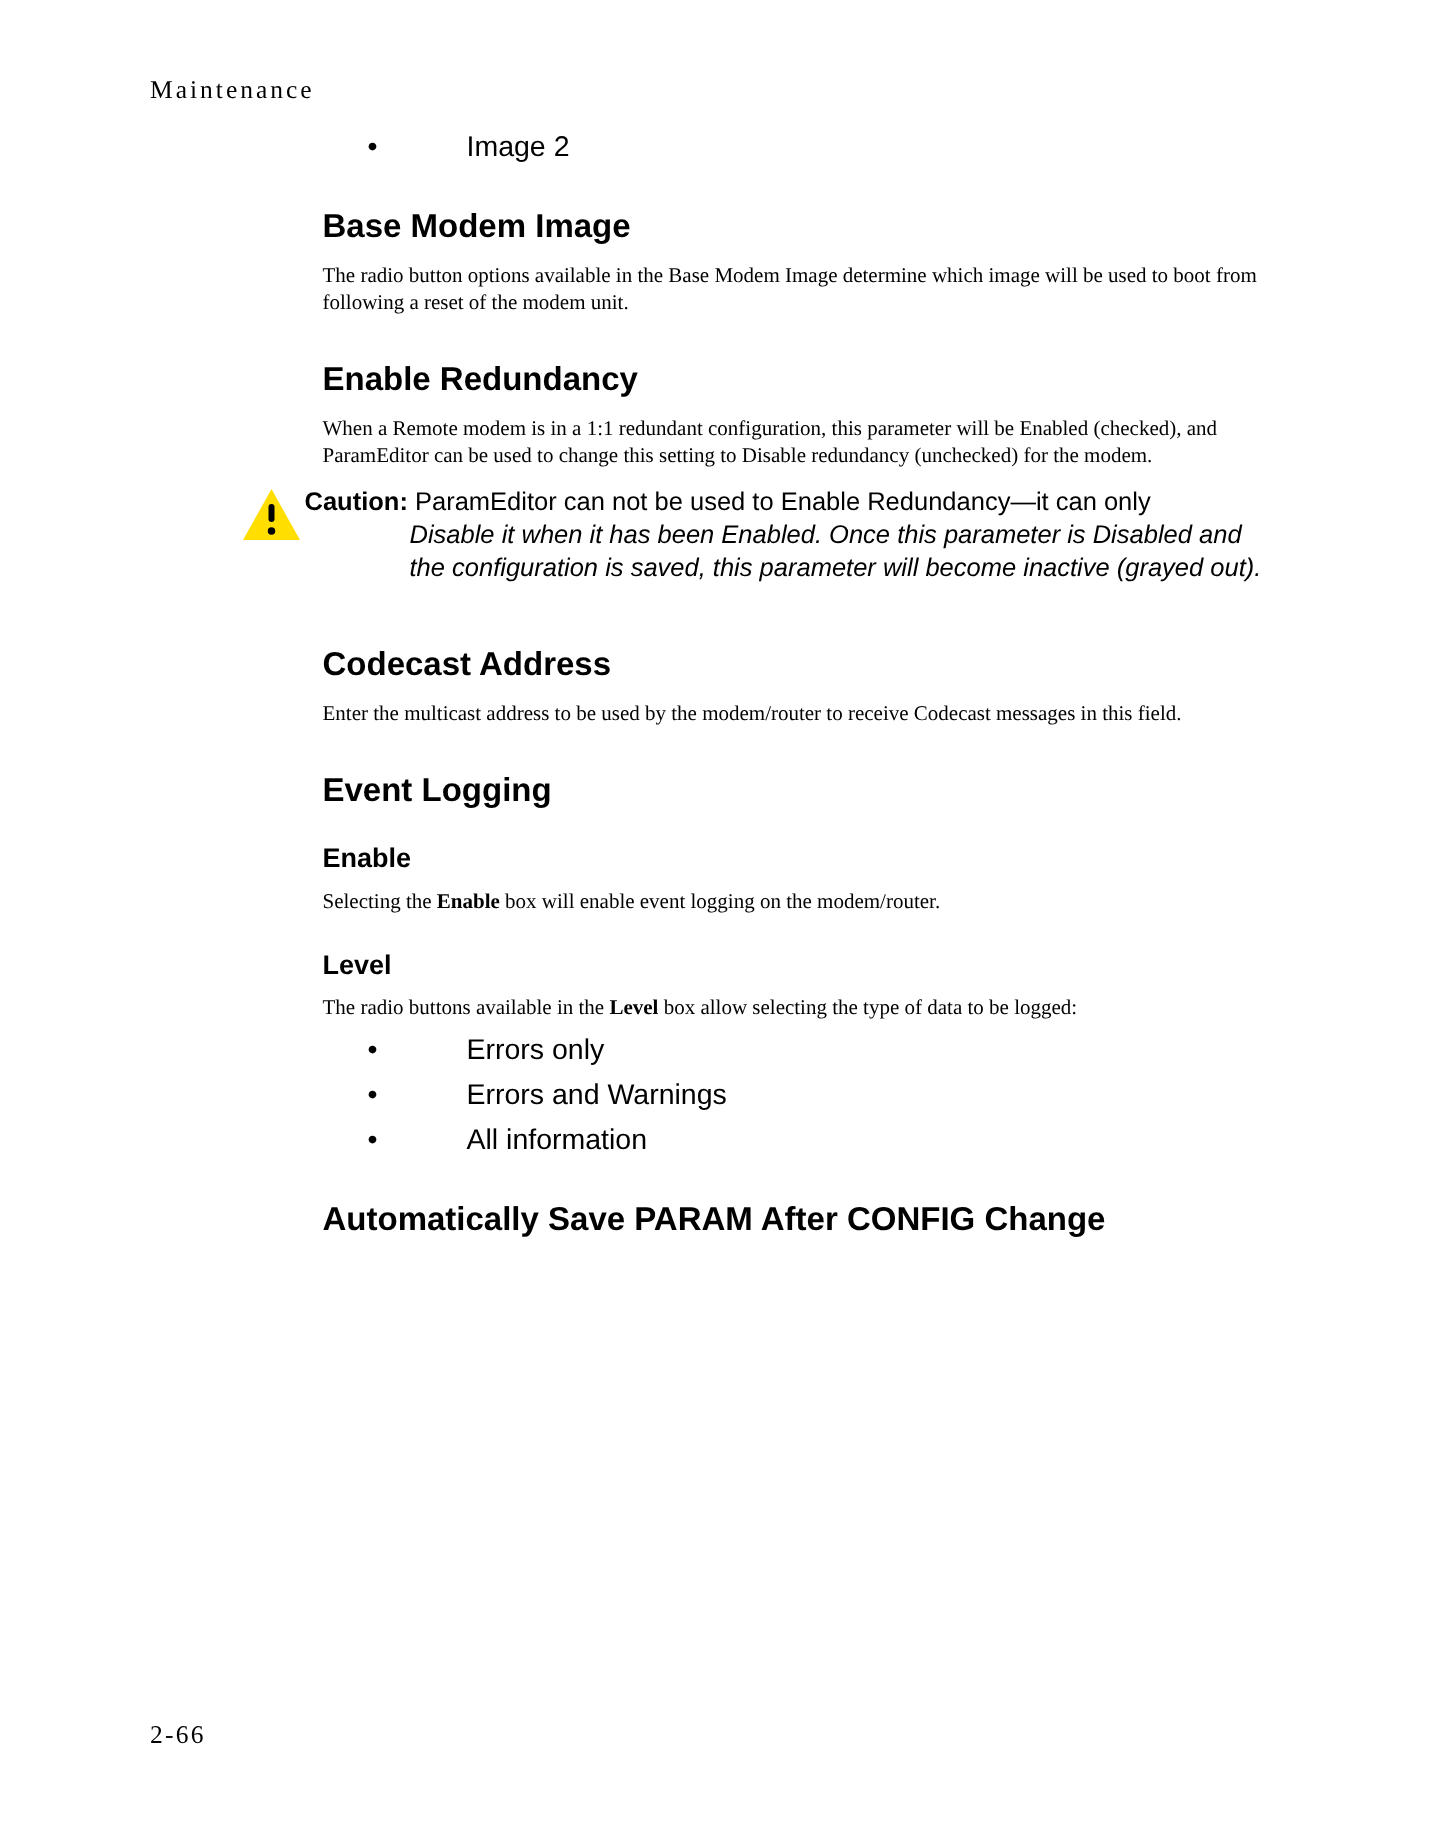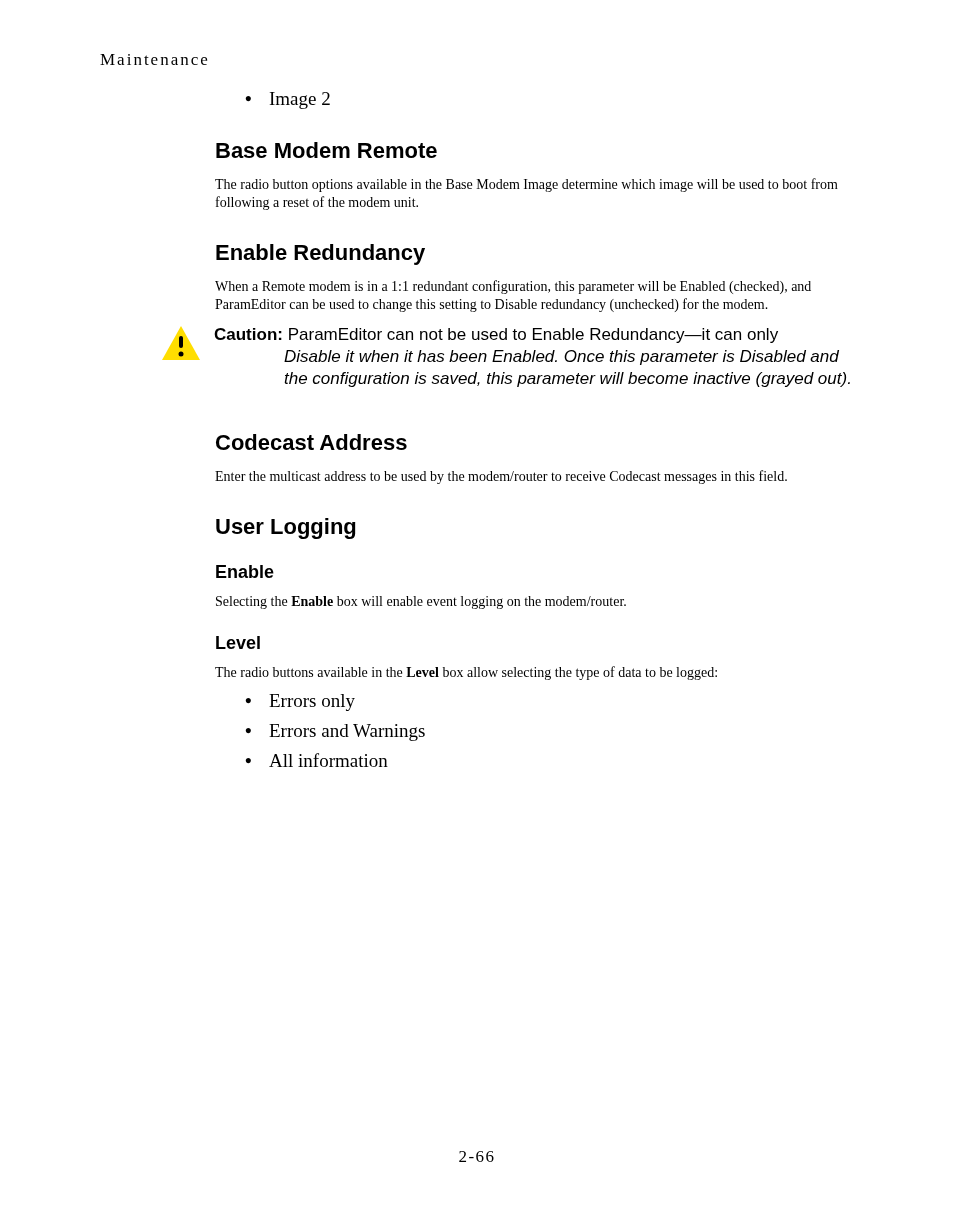--- a/index.html
+++ b/index.html
@@ -27,22 +27,23 @@
     margin-bottom: 8px;
     padding-left: 30px;
   }
   .bullet-dot {
     width: 24px;
     font-family: "Times New Roman", Times, serif;
     font-size: 19px;
     font-weight: bold;
   }
   .bullet-text {
-    font-family: Liberation Serif, serif;
+    font-family: Liberation Sans, sans-serif;
     font-size: 19px;
+    margin-left: 42px;
   }
   h2.section {
     font-family: Arial, Helvetica, sans-serif;
     font-weight: bold;
     font-size: 22px;
     margin-top: 28px;
     margin-bottom: 12px;
   }
   h3.subsection {
     font-family: Arial, Helvetica, sans-serif;
@@ -55,37 +56,37 @@
     font-family: "Times New Roman", Times, serif;
     font-size: 14px;
     line-height: 1.28;
     margin-bottom: 8px;
   }
   .caution-block {
     display: flex;
     align-items: flex-start;
     margin-top: 10px;
     margin-left: -55px;
-    gap: 12px;
+    gap: 1px;
   }
   .caution-label {
     font-weight: bold;
   }
   .caution-indent {
     padding-left: 70px;
     display: block;
     font-style: italic;
   }
   .footer {
     position: absolute;
     bottom: 60px;
     left: 100px;
     right: 100px;
     display: flex;
-    justify-content: center;
+    justify-content: space-between;
     font-family: "Times New Roman", Times, serif;
     font-size: 17px;
     letter-spacing: 1.5px;
   }
   .bold-inline { font-weight: bold; }
   .caution-icon-svg { flex-shrink: 0; }
   .caution-wrap {
     font-family: Arial, Helvetica, sans-serif;
     font-size: 17px;
     line-height: 1.3;
@@ -102,21 +103,21 @@
 
 <div class="content">
 
   <div class="bullet-list">
     <div class="bullet-row">
       <span class="bullet-dot">•</span>
       <span class="bullet-text">Image 2</span>
     </div>
   </div>
 
-  <h2 class="section">Base Modem Remote</h2>
+  <h2 class="section">Base Modem Image</h2>
   <p class="body">The radio button options available in the Base Modem Image determine which image will be used to boot from following a reset of the modem unit.</p>
 
   <h2 class="section">Enable Redundancy</h2>
   <p class="body">When a Remote modem is in a 1:1 redundant configuration, this parameter will be Enabled (checked), and ParamEditor can be used to change this setting to Disable redundancy (unchecked) for the modem.</p>
 
   <div class="caution-block">
     <svg class="caution-icon-svg" width="42" height="38" viewBox="0 0 42 38">
       <polygon points="21,2 40,36 2,36" fill="#ffde00" stroke="none"></polygon>
       <rect x="19" y="12" width="4" height="12" rx="2" fill="#000"></rect>
       <circle cx="21" cy="30" r="2.5" fill="#000"></circle>
@@ -126,21 +127,21 @@
         <span class="caution-label">Caution:</span>
         <span>ParamEditor can not be used to Enable Redundancy—it can only</span>
       </span>
       <span class="caution-indent">Disable it when it has been Enabled. Once this parameter is Disabled and the configuration is saved, this parameter will become inactive (grayed out).</span>
     </div>
   </div>
 
   <h2 class="section" style="margin-top:40px">Codecast Address</h2>
   <p class="body">Enter the multicast address to be used by the modem/router to receive Codecast messages in this field.</p>
 
-  <h2 class="section">User Logging</h2>
+  <h2 class="section">Event Logging</h2>
 
   <h3 class="subsection">Enable</h3>
   <p class="body">
     <span>Selecting the </span><span class="bold-inline">Enable</span><span> box will enable event logging on the modem/router.</span>
   </p>
 
   <h3 class="subsection">Level</h3>
   <p class="body">
     <span>The radio buttons available in the </span><span class="bold-inline">Level</span><span> box allow selecting the type of data to be logged:</span>
   </p>
@@ -153,18 +154,19 @@
     <div class="bullet-row">
       <span class="bullet-dot">•</span>
       <span class="bullet-text">Errors and Warnings</span>
     </div>
     <div class="bullet-row">
       <span class="bullet-dot">•</span>
       <span class="bullet-text">All information</span>
     </div>
   </div>
 
+  <h2 class="section">Automatically Save PARAM After CONFIG Change</h2>
 
 </div>
 
 <div class="footer">
   <span>2-66</span>
 </div>
 
 </body></html>

